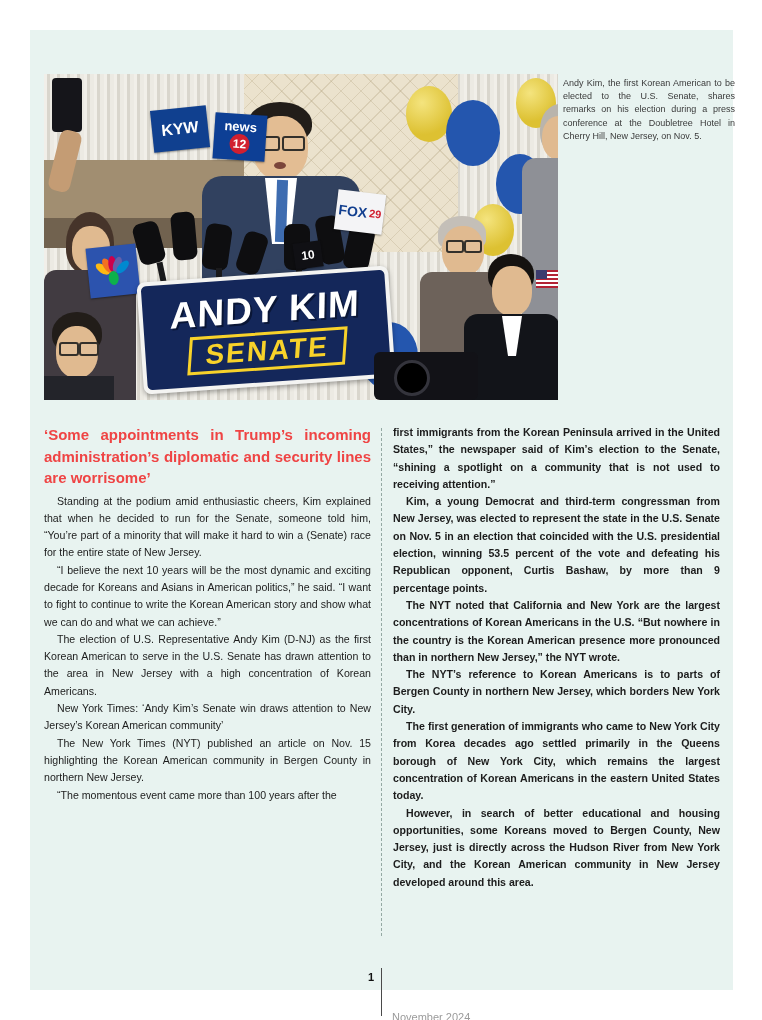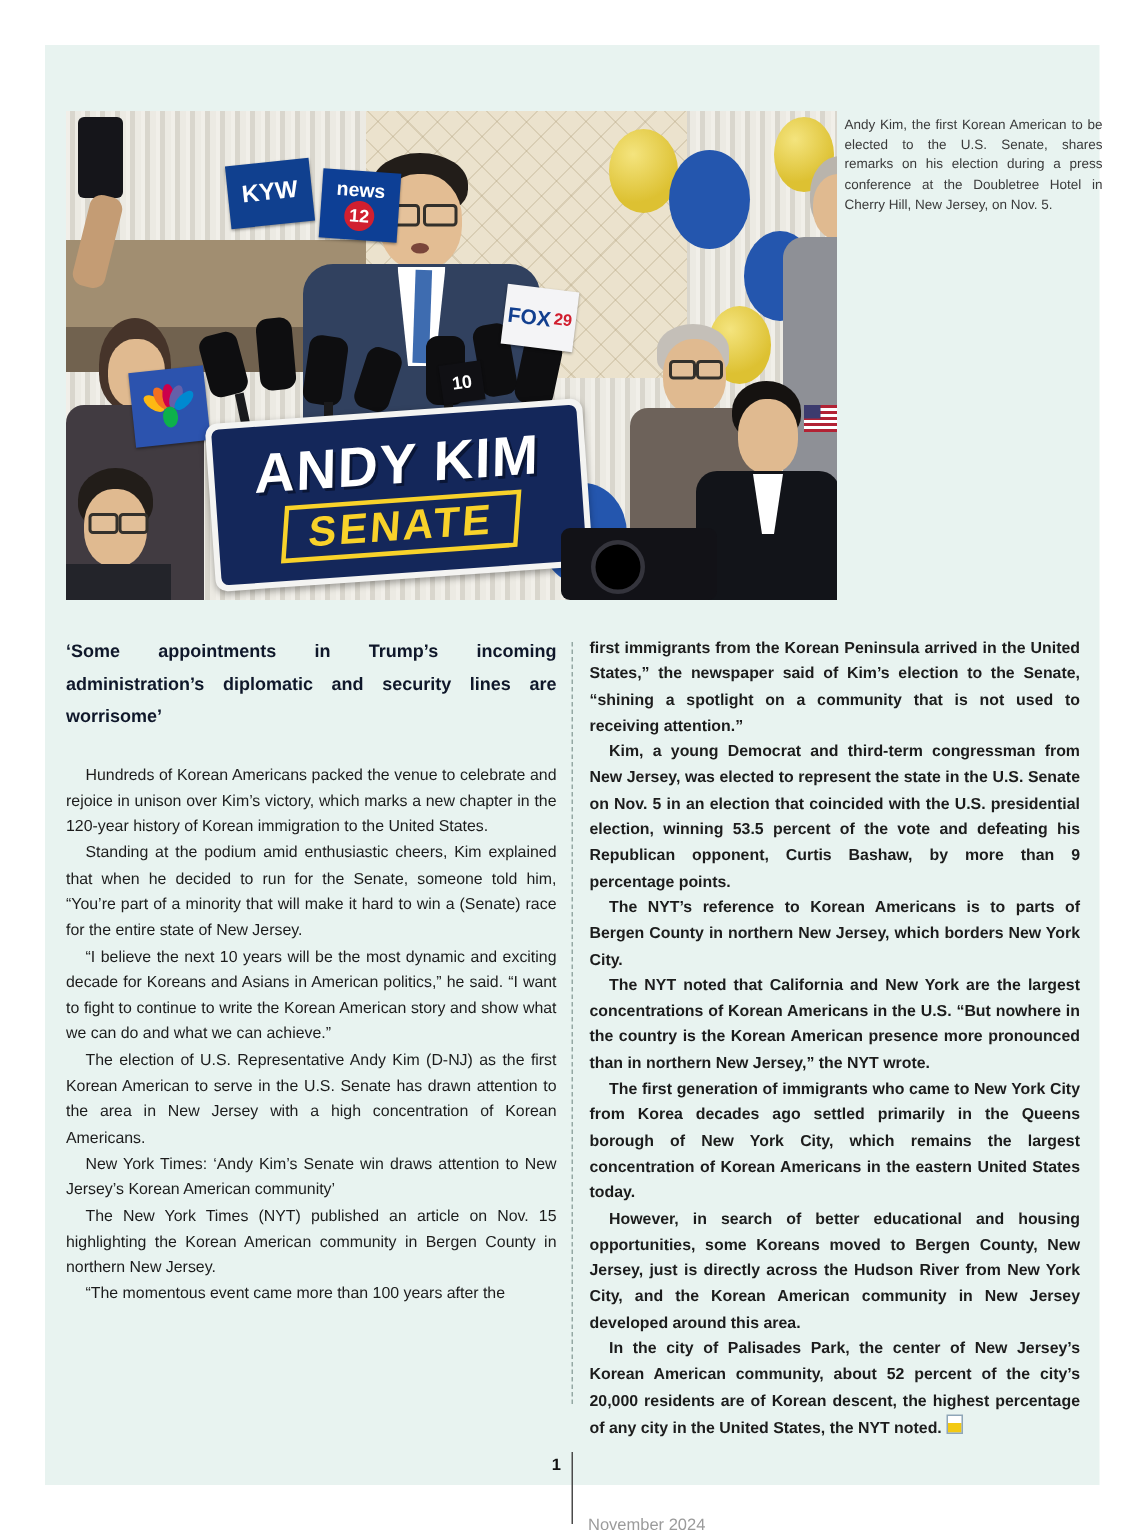--- a/index.html
+++ b/index.html
@@ -41,22 +41,22 @@
   .caption{position:absolute;left:563px;top:77px;width:172px;font-size:9px;line-height:13.2px;
            color:#3a3a3a;text-align:justify;}
 
   
   .col{position:absolute;top:424px;width:327px;font-size:10.6px;line-height:17.3px;color:#1c1c1c;
        text-align:justify;}
   .col p{margin:0;text-indent:13px;}
   .col p.noindent{text-indent:0;}
   .col-left{left:44px;}
   .col-right{left:393px;font-weight:bold;}
-  .heading{color:#0f172a;font-weight:bold;font-size:12px;line-height:21.5px;text-align:justify;
-           margin:0 0 20px 0;}
+  .heading{color:#ef4444;font-weight:bold;font-size:15px;line-height:21.5px;text-align:justify;
+           margin:0 0 4px 0;}
   .divider{position:absolute;left:381px;top:428px;height:508px;width:0;border-left:1px dashed #94a8a3;}
 
   
   .footer-num{position:absolute;left:330px;top:971px;width:44px;text-align:right;
               font-size:11px;font-weight:bold;color:#111;}
   .footer-issue{position:absolute;left:392px;top:971px;font-size:11px;color:#9b9b9b;margin-top:40px;}
   .footer-line{position:absolute;left:381px;top:968px;width:1px;height:48px;background:#4a4a4a;}
 
   .endmark{display:inline-block;width:9px;height:11px;margin-left:3px;vertical-align:-1px;
            border:1px solid #8fa6b8;background:linear-gradient(180deg,#fff 0 45%,#f3c912 45% 100%);}
@@ -166,40 +166,38 @@
 
     <div class="abs" style="left:330px;top:278px;width:104px;height:48px;background:#121217;border-radius:6px;"></div>
     <div class="abs" style="left:350px;top:286px;width:30px;height:30px;background:#000;border:3px solid #34343c;border-radius:50%;"></div>
   </div>
 
   <div class="caption">Andy Kim, the first Korean American to be elected to the U.S. Senate, shares remarks on his election during a press conference at the Doubletree Hotel in Cherry Hill, New Jersey, on Nov. 5.</div>
 
   <div class="col col-left">
     <h2 class="heading">‘Some appointments in Trump’s incoming administration’s diplomatic and security lines are worrisome’</h2>
     <div>
-        <p>Hundreds of Korean Americans packed the venue to celebrate and rejoice in unison over Kim’s victory, which marks a new chapter in the 120-year history of Korean immigration to the United States.</p>
         <p>Standing at the podium amid enthusiastic cheers, Kim explained that when he decided to run for the Senate, someone told him, “You’re part of a minority that will make it hard to win a (Senate) race for the entire state of New Jersey.</p>
         <p>“I believe the next 10 years will be the most dynamic and exciting decade for Koreans and Asians in American politics,” he said. “I want to fight to continue to write the Korean American story and show what we can do and what we can achieve.”</p>
         <p>The election of U.S. Representative Andy Kim (D-NJ) as the first Korean American to serve in the U.S. Senate has drawn attention to the area in New Jersey with a high concentration of Korean Americans.</p>
         <p>New York Times: ‘Andy Kim’s Senate win draws attention to New Jersey’s Korean American community’</p>
         <p>The New York Times (NYT) published an article on Nov. 15 highlighting the Korean American community in Bergen County in northern New Jersey.</p>
         <p>“The momentous event came more than 100 years after the</p>
       </div>
   </div>
 
   <div class="divider"></div>
 
   <div class="col col-right">
     <div>
         <p class="noindent">first immigrants from the Korean Peninsula arrived in the United States,” the newspaper said of Kim’s election to the Senate, “shining a spotlight on a community that is not used to receiving attention.”</p>
         <p>Kim, a young Democrat and third-term congressman from New Jersey, was elected to represent the state in the U.S. Senate on Nov. 5 in an election that coincided with the U.S. presidential election, winning 53.5 percent of the vote and defeating his Republican opponent, Curtis Bashaw, by more than 9 percentage points.</p>
+        <p>The NYT noted that California and New York are the largest concentrations of Korean Americans in the U.S. “But nowhere in the country is the Korean American presence more pronounced than in northern New Jersey,” the NYT wrote.</p>
         <p>The NYT’s reference to Korean Americans is to parts of Bergen County in northern New Jersey, which borders New York City.</p>
-        <p>The NYT noted that California and New York are the largest concentrations of Korean Americans in the U.S. “But nowhere in the country is the Korean American presence more pronounced than in northern New Jersey,” the NYT wrote.</p>
         <p>The first generation of immigrants who came to New York City from Korea decades ago settled primarily in the Queens borough of New York City, which remains the largest concentration of Korean Americans in the eastern United States today.</p>
         <p>However, in search of better educational and housing opportunities, some Koreans moved to Bergen County, New Jersey, just is directly across the Hudson River from New York City, and the Korean American community in New Jersey developed around this area.</p>
-        <p>In the city of Palisades Park, the center of New Jersey’s Korean American community, about 52 percent of the city’s 20,000 residents are of Korean descent, the highest percentage of any city in the United States, the NYT noted.<span class="endmark"></span></p>
       </div>
   </div>
 
   <div class="footer-num">1</div>
   <div class="footer-line"></div>
   <div class="footer-issue">November 2024</div>
 </div>
 
 </body></html>

